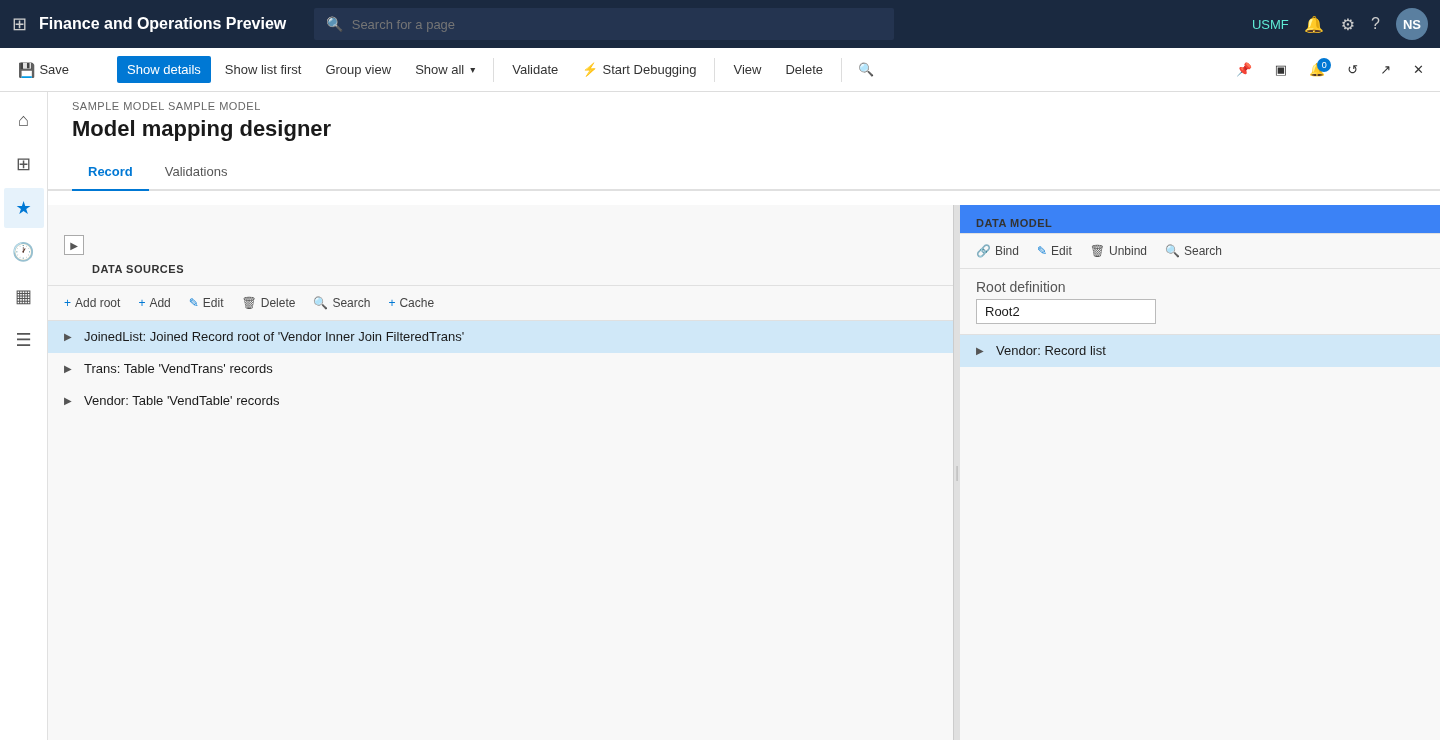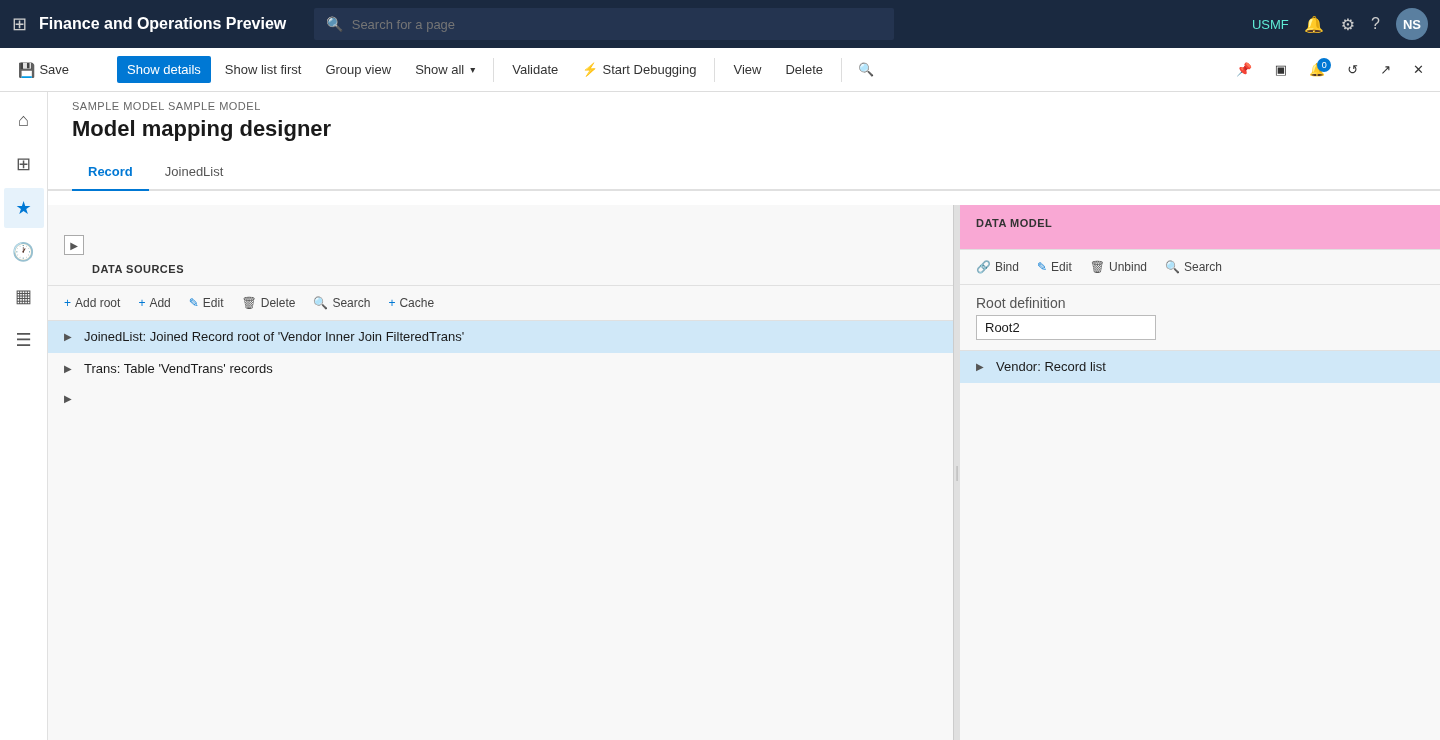--- a/index.html
+++ b/index.html
@@ -136,23 +136,23 @@
       width: 6px; background: #e0e0e0; cursor: col-resize;
       display: flex; align-items: center; justify-content: center;
     }
     .divider-handle::after { content: '|'; color: #bbb; font-size: 16px; }
 
     
     .datamodel-panel {
       width: 480px; display: flex; flex-direction: column; background: #f8f8f8;
     }
     .datamodel-header {
-      padding: 12px 16px 20px;
+      padding: 12px 16px 4px;
       font-size: 11px; font-weight: 700; color: #333; text-transform: uppercase; letter-spacing: 0.5px;
-      background: #f9a8d4; border-bottom: 1px solid #e0e0e0;
+      background: #3b82f6; border-bottom: 1px solid #e0e0e0;
     }
     .datamodel-toolbar {
       display: flex; align-items: center; gap: 2px;
       padding: 6px 8px; background: #f8f8f8; border-bottom: 1px solid #e0e0e0;
     }
     .root-def-section {
       padding: 10px 16px; background: #f8f8f8; border-bottom: 1px solid #e0e0e0;
     }
     .root-def-label { font-size: 14px; color: #555; margin-bottom: 4px; }
     .root-def-input {
@@ -241,21 +241,21 @@
     <div class="sidebar-item">☰</div>
   </div>
 
   <div class="main-content">
 
     <div style="background:#fff; padding-bottom:14px;">
       <div class="breadcrumb">SAMPLE MODEL SAMPLE MODEL</div>
       <div class="page-title">Model mapping designer</div>
       <div class="tabs">
         <div class="tab active">Record</div>
-        <div class="tab">JoinedList</div>
+        <div class="tab">Validations</div>
       </div>
     </div>
 
     <div class="content-area">
 
       <div class="datasources-panel">
         <div class="panel-header">
           <div class="panel-collapse-btn">▶</div>
           <span class="panel-title">DATA SOURCES</span>
         </div>
@@ -289,20 +289,21 @@
           <div class="tree-item selected">
             <span class="expand-icon">▶</span>
             <span class="item-text">JoinedList: Joined Record root of 'Vendor Inner Join FilteredTrans'</span>
           </div>
           <div class="tree-item">
             <span class="expand-icon">▶</span>
             <span class="item-text">Trans: Table 'VendTrans' records</span>
           </div>
           <div class="tree-item">
             <span class="expand-icon">▶</span>
+            <span class="item-text">Vendor: Table 'VendTable' records</span>
           </div>
         </div>
       </div>
 
       <div class="divider-handle"></div>
 
       <div class="datamodel-panel">
         <div class="datamodel-header">
           <span>DATA MODEL</span>
         </div>

